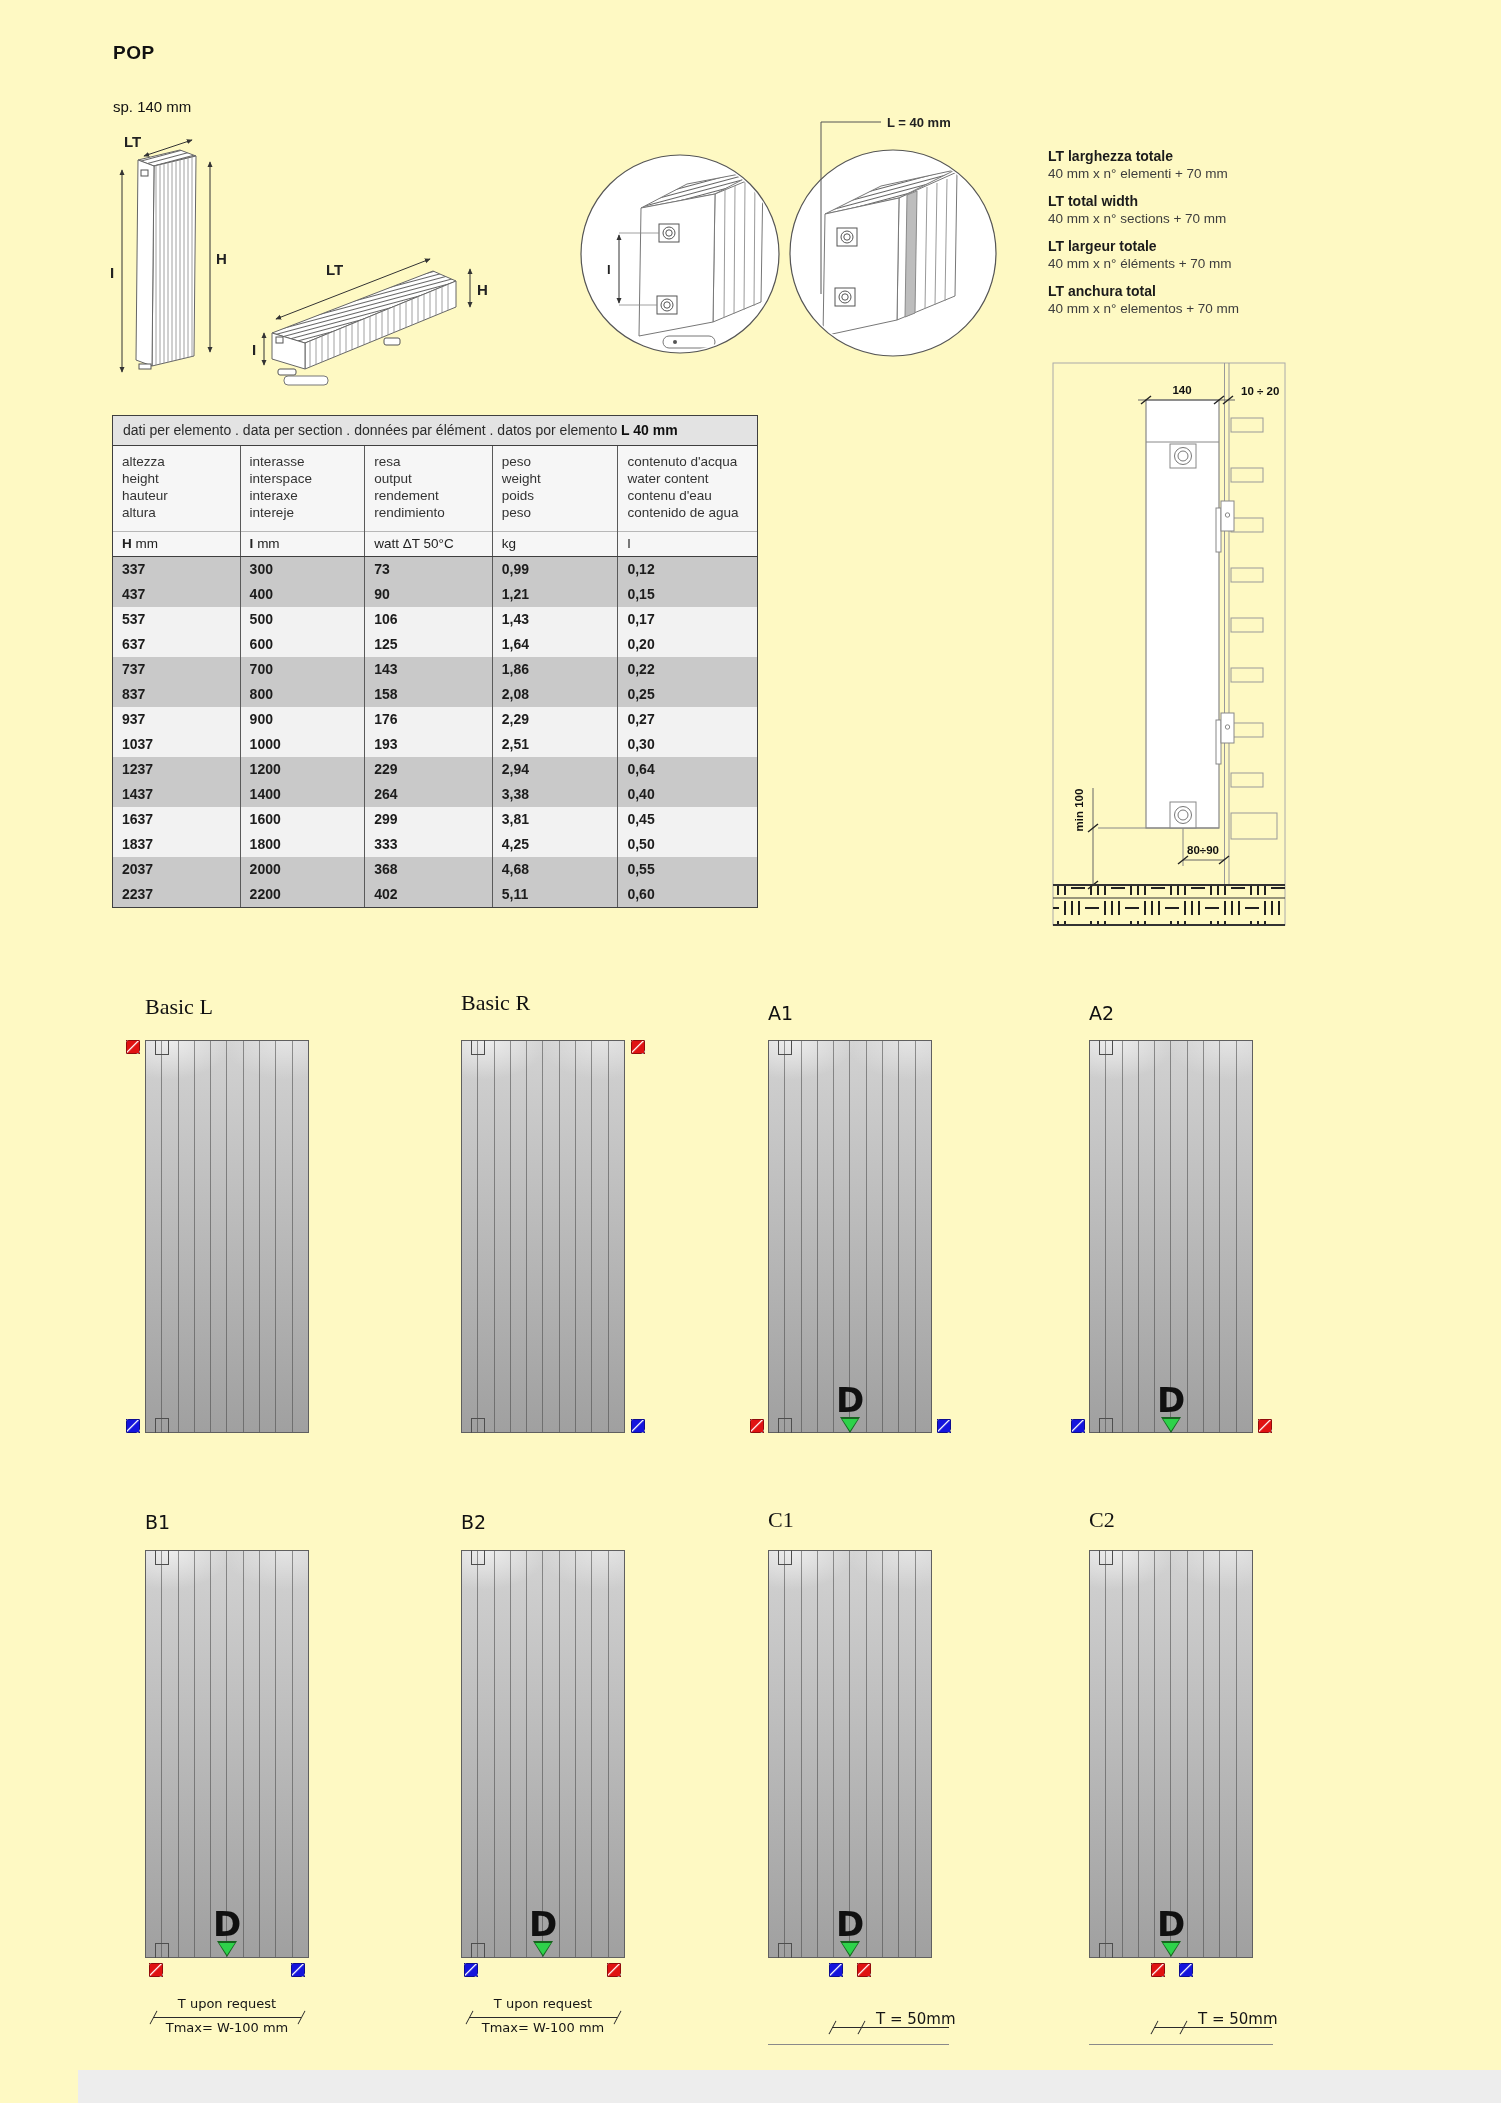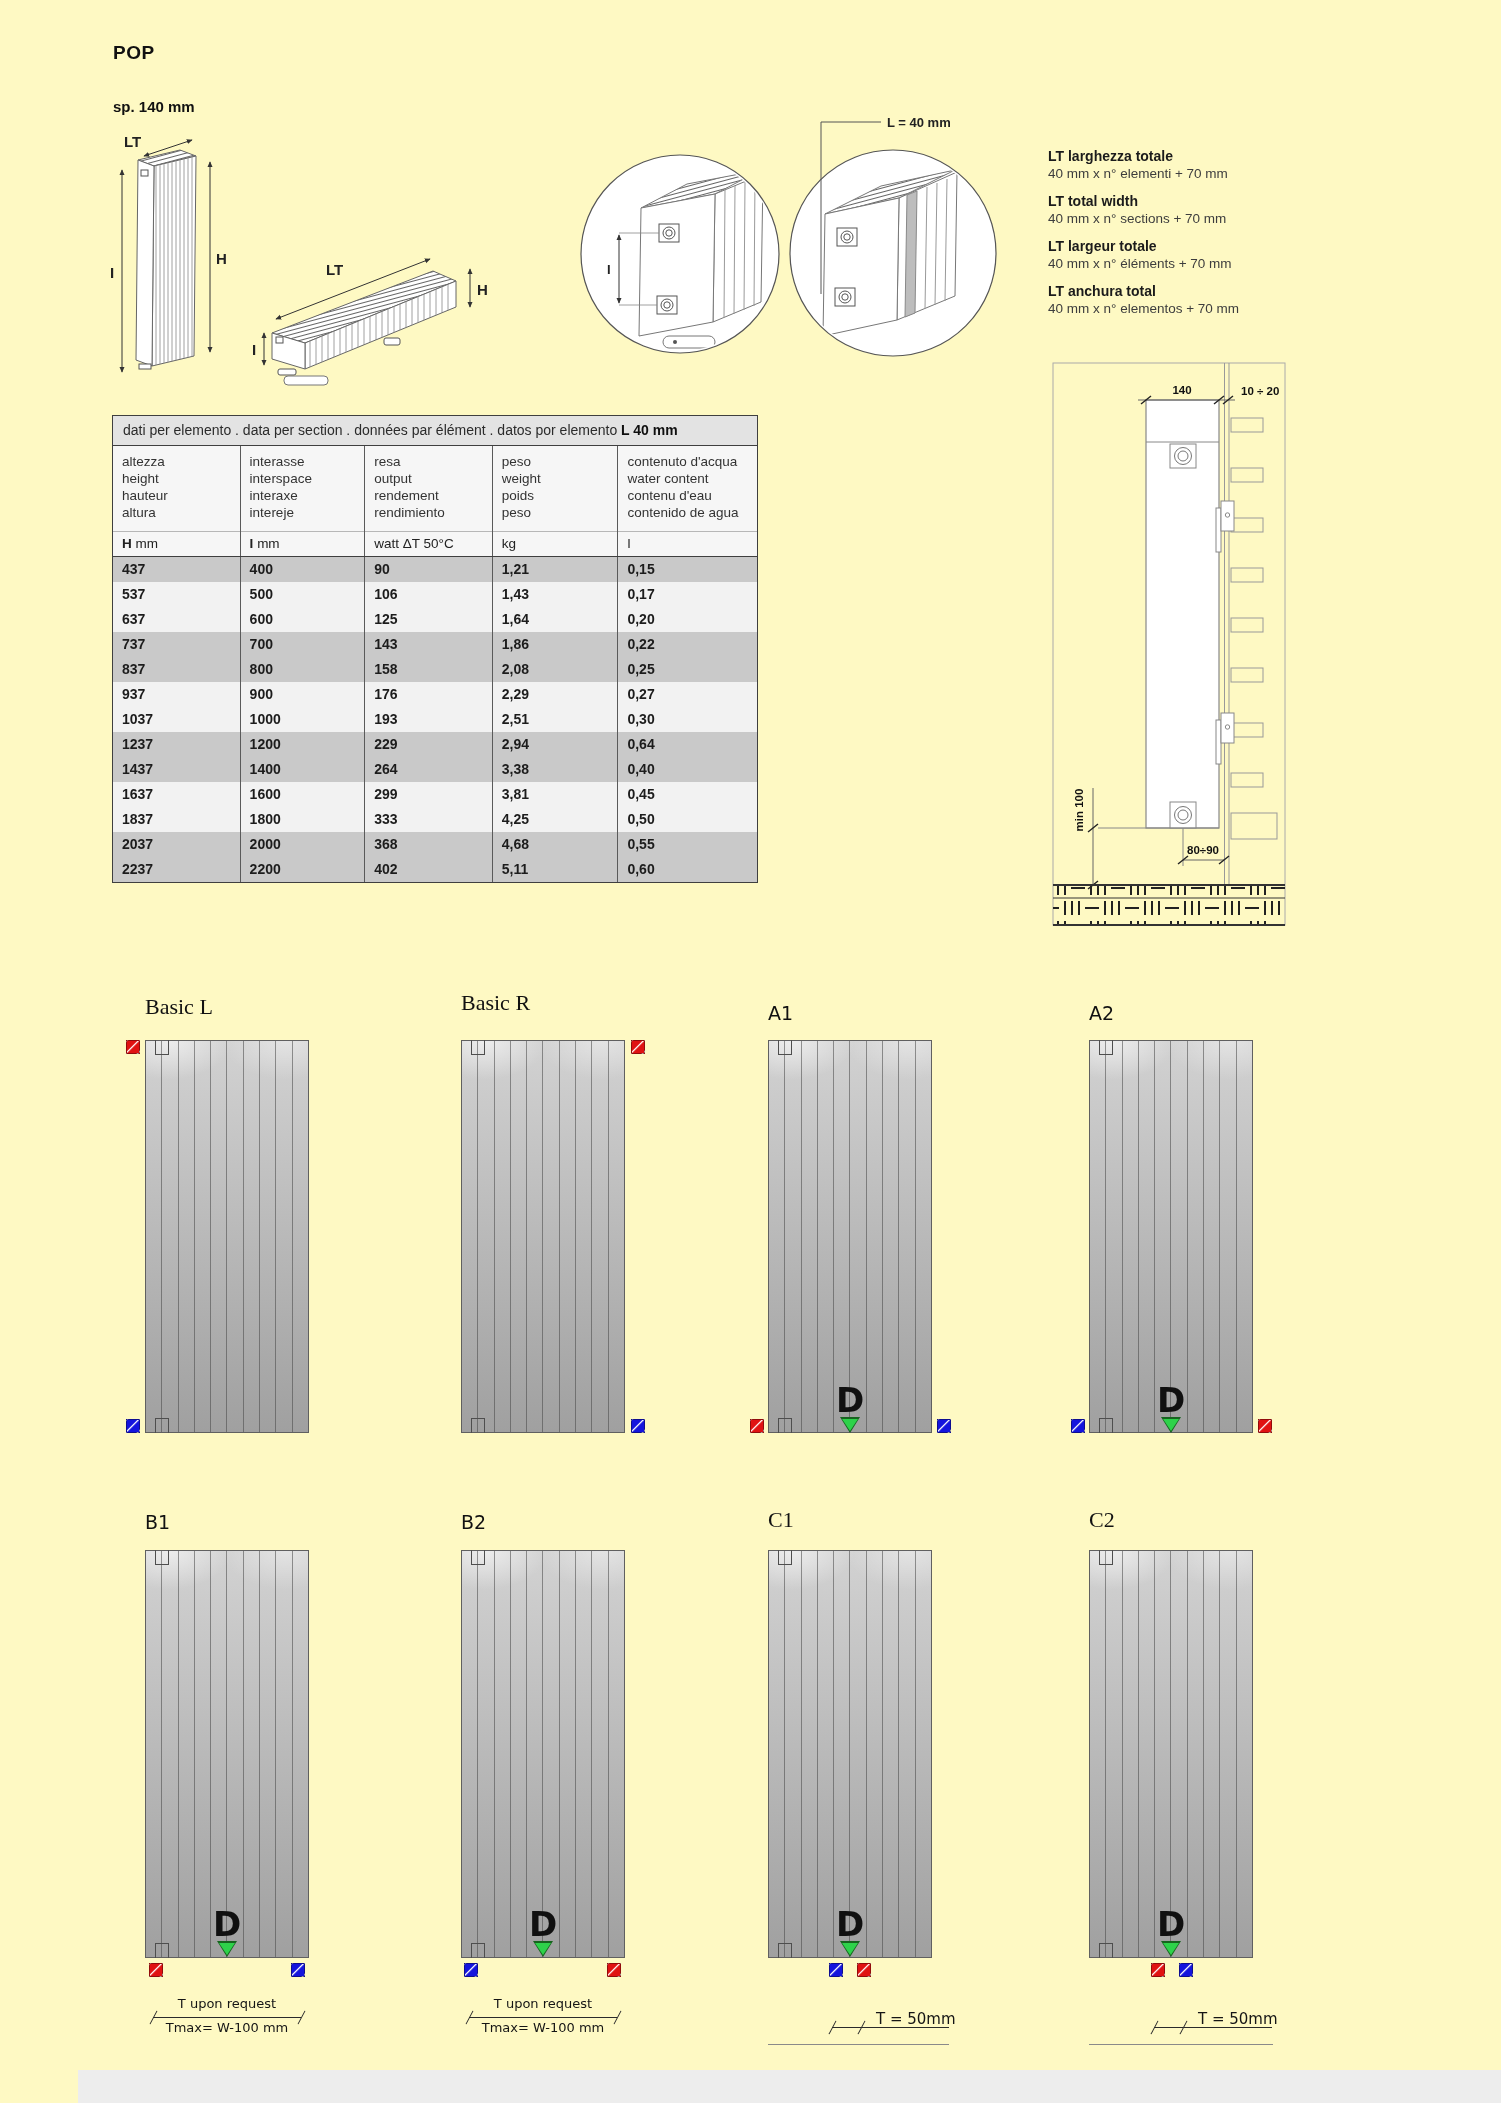--- a/index.html
+++ b/index.html
@@ -1,21 +1,21 @@
 <!DOCTYPE html>
 <html><head>
 <meta charset="utf-8">
 <style>
   html,body{margin:0;padding:0;background:#fff}
   #page{position:relative;width:1501px;height:2103px;background:#fef9c3;overflow:hidden;
         font-family:"Liberation Sans",sans-serif;color:#222}
 
   
   .h-title{position:absolute;font-weight:bold;font-size:19px;color:#111;letter-spacing:.5px}
-  .h-sub{position:absolute;font-weight:bold;font-size:15px;color:#111}
+  .h-sub{position:absolute;font-weight:normal;font-size:15px;color:#111}
 
   
   .ltinfo{position:absolute;left:1048px;top:148px;width:280px}
   .ltinfo .t{font-weight:bold;font-size:14px;color:#1b1b1b;line-height:17px}
   .ltinfo .f{font-size:13.5px;color:#3d3d3d;line-height:17px;margin-bottom:11px}
 
   
   .tbl{position:absolute;left:112px;top:415px;width:646px;border:1px solid #3f3f3f;background:#fff;box-sizing:border-box}
   .tbl-title{height:29px;line-height:29px;background:#e3e3e3;border-bottom:1px solid #3f3f3f;
              font-size:14px;color:#2b2b2b;padding-left:10px;white-space:nowrap;overflow:hidden}
@@ -266,20 +266,27 @@
         <div class="langs">
             <div>contenuto d'acqua</div>
             <div>water content</div>
             <div>contenu d'eau</div>
             <div>contenido de agua</div>
           </div>
         <div class="unit"><b></b><span>l</span></div>
       </div>
     </div>
     <div class="trow dark">
+        <div class="td c0">337</div>
+        <div class="td c1">300</div>
+        <div class="td c2">73</div>
+        <div class="td c3">0,99</div>
+        <div class="td c4">0,12</div>
+      </div>
+    <div class="trow dark">
         <div class="td c0">437</div>
         <div class="td c1">400</div>
         <div class="td c2">90</div>
         <div class="td c3">1,21</div>
         <div class="td c4">0,15</div>
       </div>
     <div class="trow lite">
         <div class="td c0">537</div>
         <div class="td c1">500</div>
         <div class="td c2">106</div>

